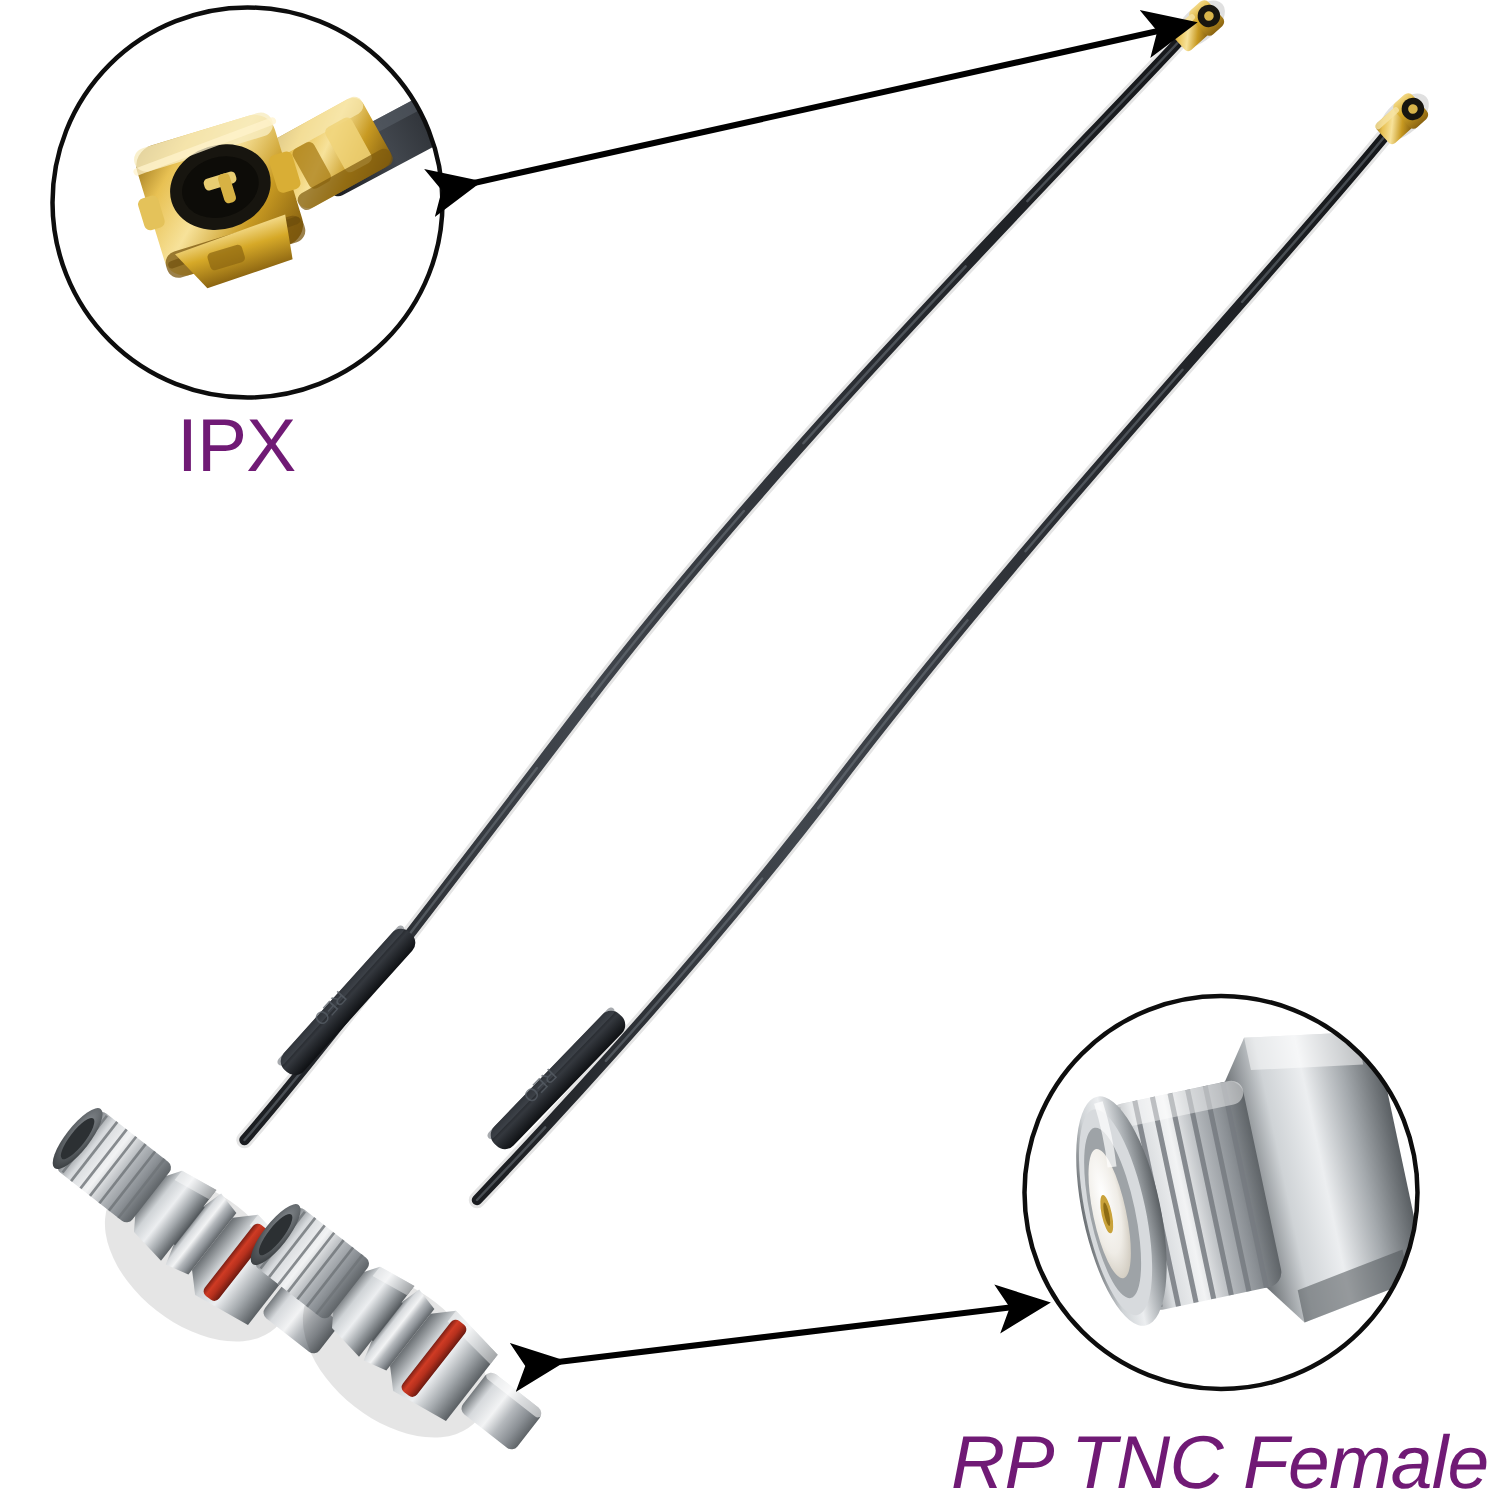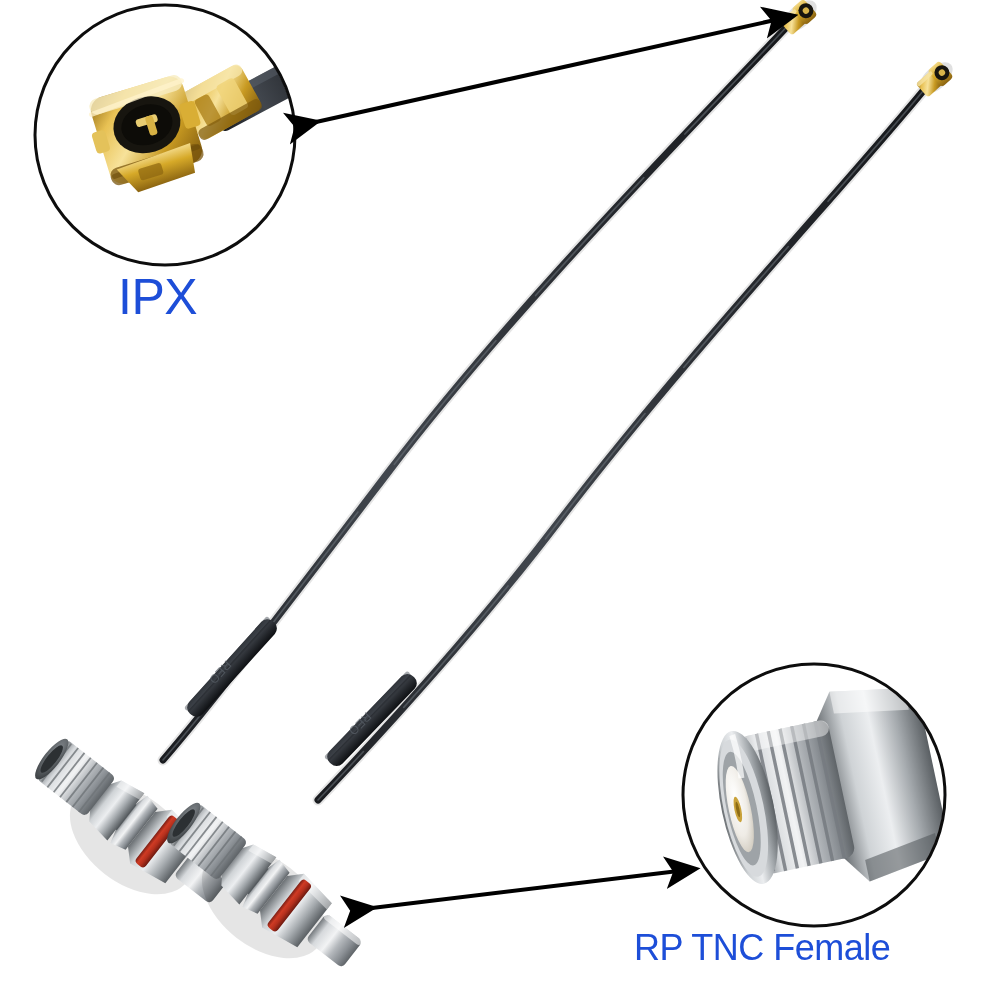--- a/index.html
+++ b/index.html
@@ -20,37 +20,38 @@
   }
   #art {
     position: absolute;
     left: 0;
     top: 0;
     width: 1001px;
     height: 1001px;
   }
   .callout-label {
     position: absolute;
-    color: #1d4ed8;
+    color: #701a75;
     font-family: "Liberation Sans", sans-serif;
     font-weight: 400;
     white-space: nowrap;
     letter-spacing: -0.5px;
   }
   #ipx-label {
     left: 118px;
     top: 272px;
     font-size: 50px;
     line-height: 1;
   }
   #rptnc-label {
     left: 634px;
-    top: 930px;
-    font-size: 36px;
+    top: 950px;
+    font-size: 50px;
     line-height: 1;
+    font-style: italic;
   }
 </style>
 </head>
 <body>
 
 <div id="stage">
 
   <svg id="art" viewBox="0 0 1001 1001" xmlns="http://www.w3.org/2000/svg">
     <defs>
 

